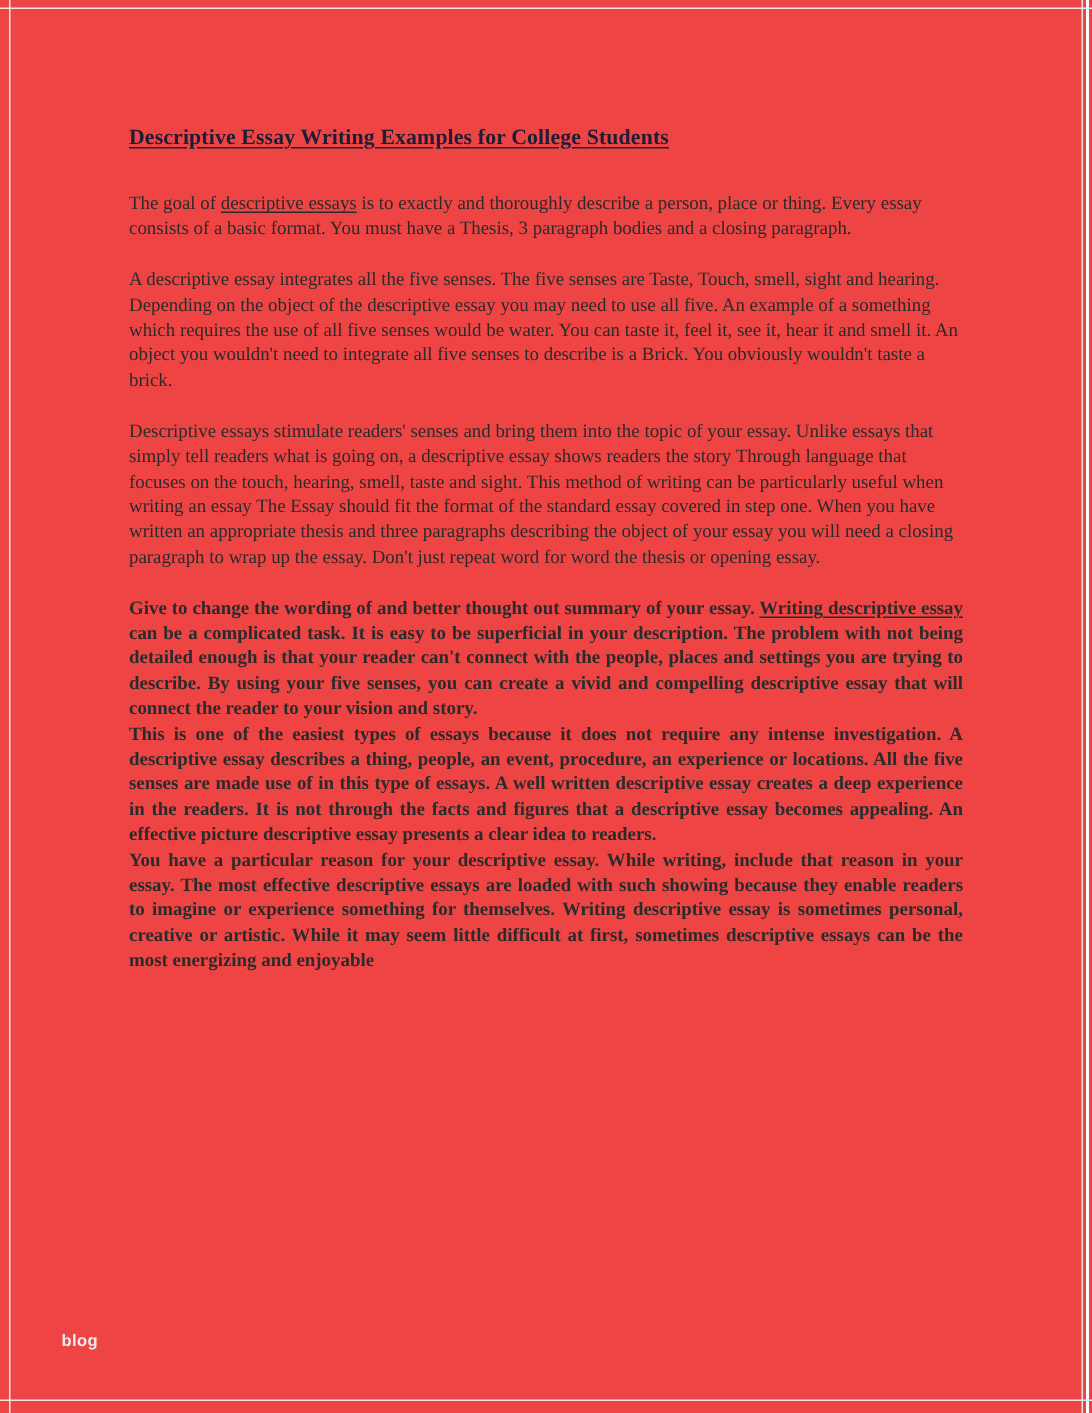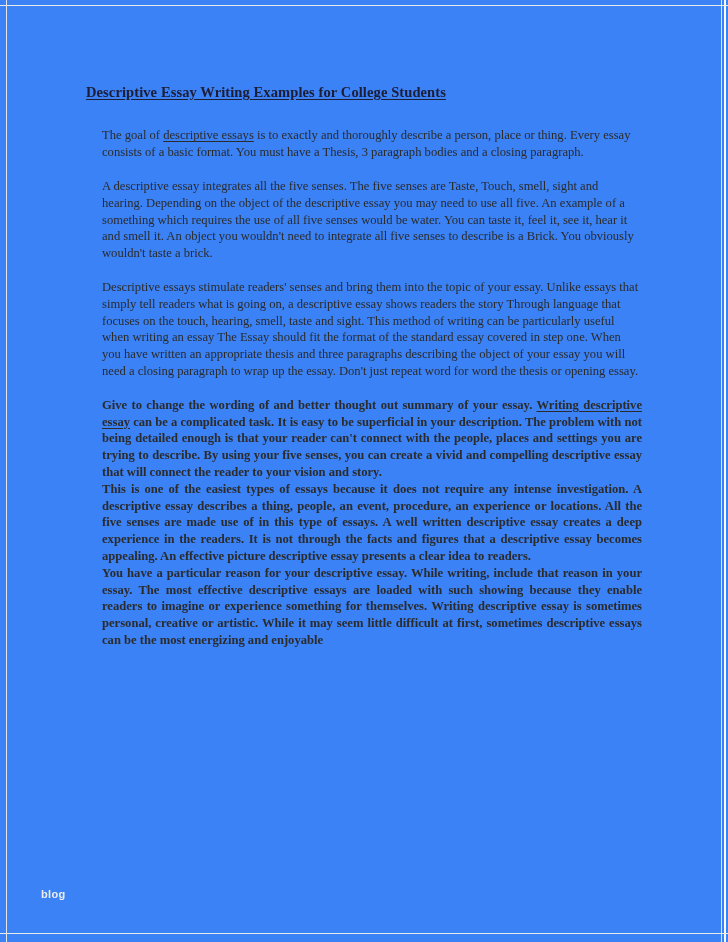--- a/index.html
+++ b/index.html
@@ -5,21 +5,21 @@
   html, body {
     margin: 0;
     padding: 0;
     background: #ffffff;
   }
 
   .page {
     position: relative;
     width: 728px;
     height: 942px;
-    background: #3b82f6;
+    background: #ef4444;
     overflow: hidden;
     box-sizing: border-box;
   }
 
   
   .page-edge-left {
     position: absolute;
     left: 6px;
     top: 0;
     bottom: 0;
@@ -76,21 +76,21 @@
     letter-spacing: 0.1px;
     margin: 0 0 26px 0;
     line-height: 1.2;
   }
 
   .para {
     font-family: "Liberation Serif", "DejaVu Serif", serif;
     font-size: 12.6px;
     line-height: 16.8px;
     color: #2b2b2b;
-    margin: 0 0 17px 16px;
+    margin: 0 0 17px 0;
     text-align: left;
   }
 
   .para.justified {
     text-align: justify;
     text-justify: inter-word;
     font-weight: bold;
   }
 
   .para.tight {

